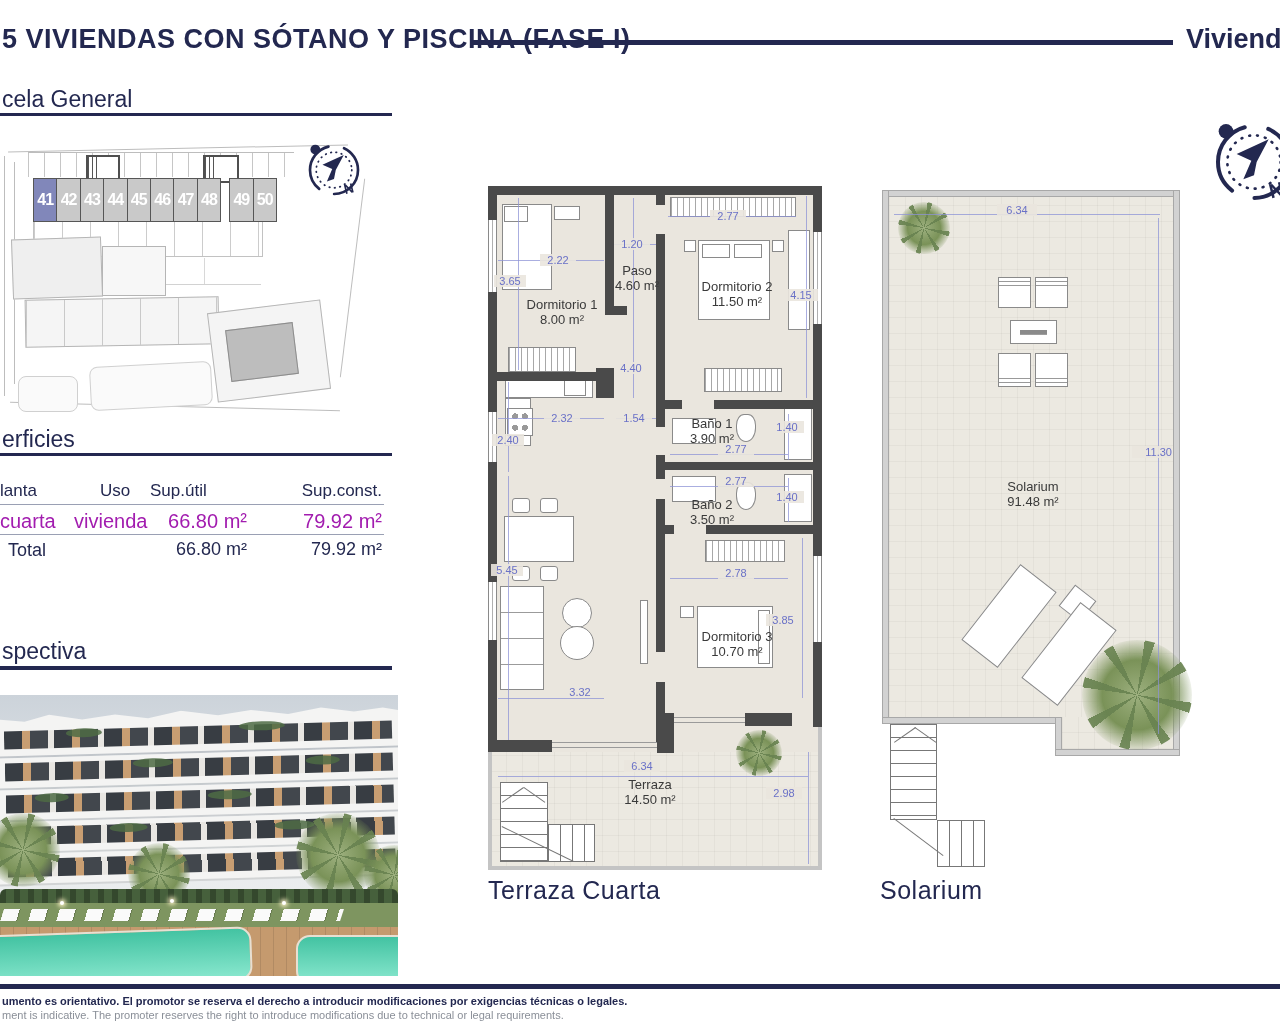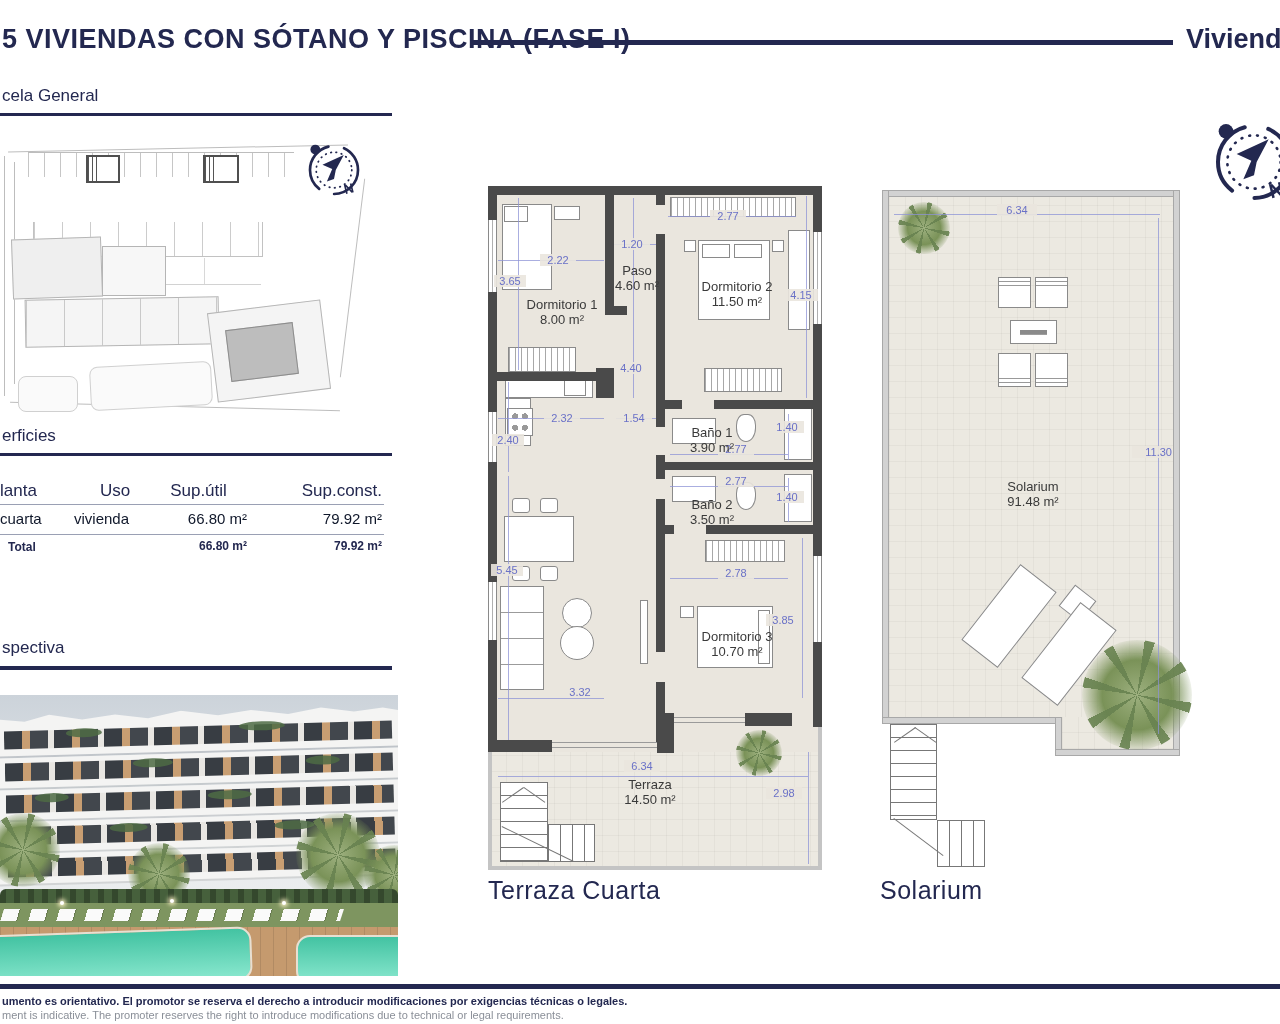--- a/index.html
+++ b/index.html
@@ -3,44 +3,44 @@
 <meta charset="utf-8">
 <style>
   html,body{margin:0;padding:0;}
   body{width:1280px;height:1024px;position:relative;overflow:hidden;background:#ffffff;
        font-family:"Liberation Sans",sans-serif;color:#232850;}
   .abs{position:absolute;}
   
   .main-title{left:2px;top:24px;font-size:27px;font-weight:bold;color:#232850;letter-spacing:.5px;white-space:nowrap;}
   .title-rule{left:473px;top:40px;width:700px;height:5px;background:#232850;}
   .right-title{left:1186px;top:24px;font-size:27px;font-weight:bold;color:#232850;white-space:nowrap;}
-  .sec-head{font-size:17px;color:#232850;white-space:nowrap;}
+  .sec-head{font-size:23px;color:#232850;white-space:nowrap;}
   .sec-rule{height:3px;background:#232850;width:392px;left:0;}
   
   .site{left:0;top:138px;width:400px;height:292px;}
   .thinline{background:#bdbdbd;}
   .parking{left:28px;top:14px;width:266px;height:24px;border-top:1px solid #bdbdbd;
     background:repeating-linear-gradient(90deg,#c6c6c6 0 1px,transparent 1px 16px);}
   .entry{background:#fff;border:2px solid #4f4f4f;}
   .entry>span{display:block;height:100%;width:12px;background:repeating-linear-gradient(90deg,#555 0 1px,transparent 1px 4px);}
   .units{left:33px;top:40px;display:flex;}
   .unit{width:22.4px;height:42px;background:#c9c9c9;border:1px solid #565656;border-left:none;
     color:#fff;font-weight:bold;font-size:16px;text-align:center;line-height:42px;letter-spacing:-1px;}
   .unit:first-child{border-left:1px solid #565656;background:#8187ba;}
   .unit.gap{margin-left:8px;border-left:1px solid #565656;}
   .strip1{left:33px;top:84px;width:228px;height:34px;border:1px solid #c2c2c2;border-top:none;
     background:repeating-linear-gradient(90deg,#cccccc 0 1px,transparent 1px 28px);}
   .strip2{left:33px;top:120px;width:228px;height:26px;border-bottom:1px solid #d2d2d2;
     background:repeating-linear-gradient(90deg,#d8d8d8 0 1px,transparent 1px 57px);}
   .box{border:1px solid #b5b5b5;background:#efefef;}
   
   .tbl-txt{font-size:17px;color:#232850;white-space:nowrap;}
-  .tbl-sm{font-size:15px;color:#0f172a;white-space:nowrap;}
+  .tbl-sm{font-size:20px;color:#a21caf;white-space:nowrap;}
   .tbl-line{height:1px;background:#9aa0b4;}
-  .tbl-total{font-size:12px;font-weight:bold;color:#232850;white-space:nowrap;}
+  .tbl-total{font-size:18px;font-weight:normal;color:#232850;white-space:nowrap;}
   
   .persp{left:0;top:695px;width:398px;height:281px;overflow:hidden;background:linear-gradient(180deg,#ccd3da 0%,#e8ebed 55%,#f0f1f1 100%);}
   .bld{left:-6px;top:26px;width:412px;height:170px;transform:rotate(-1.6deg);}
   .roof{position:absolute;left:0;top:-14px;width:100%;height:16px;background:#f4f4f3;
     clip-path:polygon(0% 100%,2% 45%,8% 62%,14% 22%,22% 58%,30% 32%,38% 62%,46% 20%,55% 55%,63% 28%,72% 60%,80% 25%,88% 55%,95% 35%,100% 60%,100% 100%);}
   .flr{position:relative;height:30px;background:#f4f4f3;box-shadow:0 2px 0 rgba(0,0,0,.10);margin-bottom:2px;}
   .flr::after{content:"";position:absolute;left:3%;right:3%;top:5px;height:18px;
     background:repeating-linear-gradient(90deg,#383d43 0 18px,#c89e72 18px 26px,#42474d 26px 44px,#e8e6e2 44px 50px);}
   .vine{position:absolute;height:9px;border-radius:50%;background:#4e6b44;opacity:.85;}
   .palm{position:absolute;border-radius:50%;
@@ -114,20 +114,32 @@
   <div class="abs thinline" style="left:14px;top:24px;width:1px;height:222px"></div>
   <div class="abs thinline" style="left:352px;top:40px;width:1px;height:200px;transform:rotate(7deg)"></div>
   <div class="abs thinline" style="left:10px;top:268px;width:330px;height:1px;transform:rotate(1.5deg)"></div>
   <div class="abs parking"></div>
   <div class="abs entry" style="left:86px;top:17px;width:30px;height:24px">
       <span></span>
     </div>
   <div class="abs entry" style="left:203px;top:17px;width:32px;height:24px">
       <span></span>
     </div>
+  <div class="abs units">
+    <div class="unit">41</div>
+    <div class="unit">42</div>
+    <div class="unit">43</div>
+    <div class="unit">44</div>
+    <div class="unit">45</div>
+    <div class="unit">46</div>
+    <div class="unit">47</div>
+    <div class="unit">48</div>
+    <div class="unit gap">49</div>
+    <div class="unit">50</div>
+  </div>
   <div class="abs strip1"></div>
   <div class="abs strip2"></div>
   <div class="abs box" style="left:12px;top:100px;width:88px;height:58px;transform:rotate(-2deg)"></div>
   <div class="abs box" style="left:102px;top:108px;width:62px;height:48px;background:#f7f7f7"></div>
   <div class="abs box" style="left:25px;top:160px;width:192px;height:46px;transform:rotate(-1deg);background:#f5f5f5 repeating-linear-gradient(90deg,#c9c9c9 0 1px,transparent 1px 38px)"></div>
   <div class="abs box" style="left:212px;top:168px;width:112px;height:88px;transform:rotate(-7deg);background:#f4f4f4"></div>
   <div class="abs" style="left:228px;top:188px;width:66px;height:50px;transform:rotate(-7deg);background:#bdbdbd;border:1px solid #8d8d8d"></div>
   <div class="abs box" style="left:90px;top:226px;width:120px;height:42px;transform:rotate(-3deg);border-color:#d0d0d0;border-radius:8px;background:#fafafa"></div>
   <div class="abs box" style="left:18px;top:238px;width:58px;height:34px;border-color:#d0d0d0;border-radius:8px;background:#fafafa"></div>
 </div>
@@ -138,21 +150,21 @@
   <circle cx="36" cy="36" r="20" fill="none" stroke="#232850" stroke-width="2" stroke-dasharray="0.6 5.4" stroke-linecap="round"></circle>
   <polygon points="47,19 23,30 34,35 28,49 36,46 38,36" fill="#232850"></polygon>
   <text x="48" y="63" font-size="15" font-weight="700" fill="#232850" transform="rotate(-14 50 60)">N</text>
 </svg>
 
 <div class="abs sec-head" style="left:2px;top:426px">erficies</div>
 <div class="abs sec-rule" style="top:453px"></div>
 
 <div class="abs tbl-txt" style="left:0;top:481px">lanta</div>
 <div class="abs tbl-txt" style="left:100px;top:481px">Uso</div>
-<div class="abs tbl-txt" style="left:150px;top:481px;width:97px;text-align:center">Sup.útil</div>
+<div class="abs tbl-txt" style="left:150px;top:481px;width:97px;text-align:left">Sup.útil</div>
 <div class="abs tbl-txt" style="left:262px;top:481px;width:120px;text-align:right">Sup.const.</div>
 <div class="abs tbl-line" style="left:0;top:504px;width:384px"></div>
 <div class="abs tbl-sm" style="left:0;top:510px">cuarta</div>
 <div class="abs tbl-sm" style="left:74px;top:510px">vivienda</div>
 <div class="abs tbl-sm" style="left:150px;top:510px;width:97px;text-align:right">66.80 m²</div>
 <div class="abs tbl-sm" style="left:262px;top:510px;width:120px;text-align:right">79.92 m²</div>
 <div class="abs tbl-line" style="left:0;top:534px;width:384px"></div>
 <div class="abs tbl-total" style="left:8px;top:540px">Total</div>
 <div class="abs tbl-total" style="left:150px;top:539px;width:97px;text-align:right">66.80 m²</div>
 <div class="abs tbl-total" style="left:262px;top:539px;width:120px;text-align:right">79.92 m²</div>
@@ -329,21 +341,21 @@
     <span>8.00 m²</span>
   </div>
   <div class="abs rlabel" style="left:119px;top:78px;width:60px">
     <span>Paso</span>
     <span>4.60 m²</span>
   </div>
   <div class="abs rlabel" style="left:199px;top:94px;width:100px">
     <span>Dormitorio 2</span>
     <span>11.50 m²</span>
   </div>
-  <div class="abs rlabel" style="left:184px;top:240px;width:80px">
+  <div class="abs rlabel" style="left:184px;top:231px;width:80px">
     <span>Baño 1</span>
     <span>3.90 m²</span>
   </div>
   <div class="abs rlabel" style="left:184px;top:312px;width:80px">
     <span>Baño 2</span>
     <span>3.50 m²</span>
   </div>
   <div class="abs rlabel" style="left:199px;top:444px;width:100px">
     <span>Dormitorio 3</span>
     <span>10.70 m²</span>

